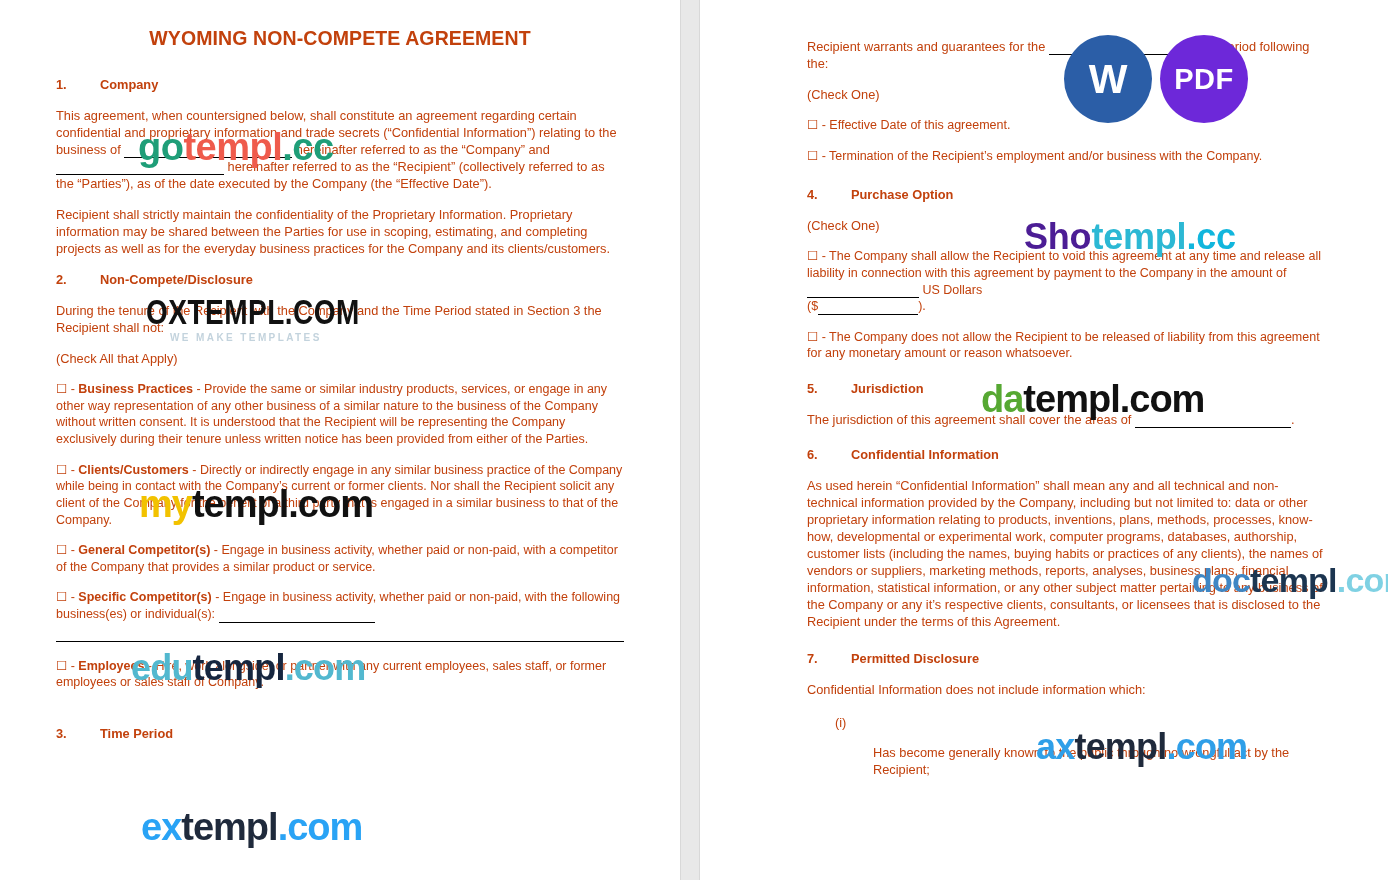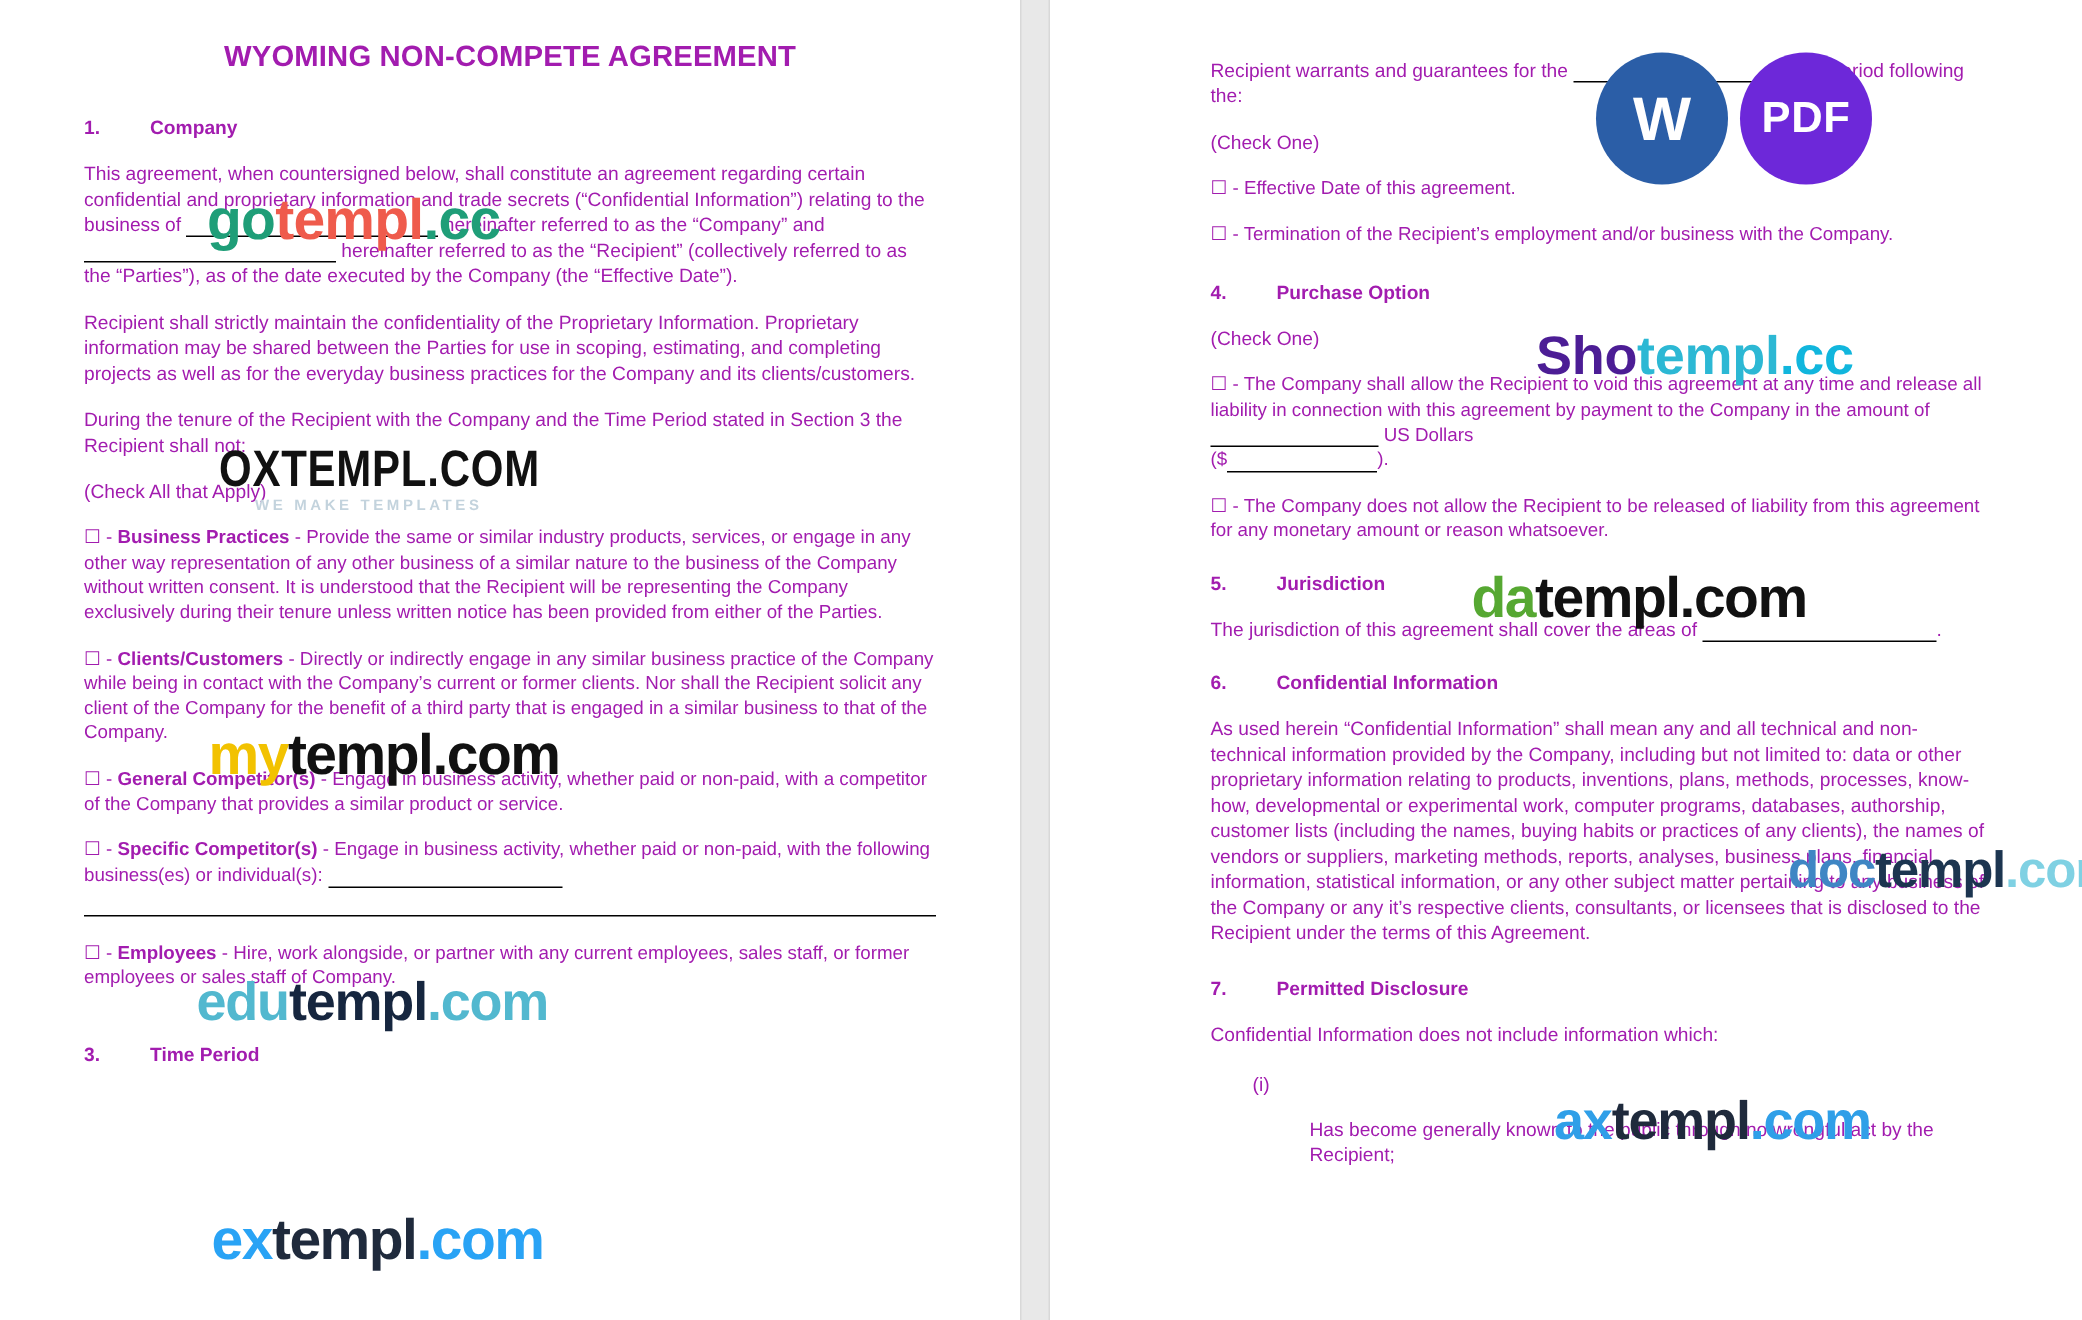--- a/index.html
+++ b/index.html
@@ -28,21 +28,21 @@
 
   .page-left  { width: 680px; }
   .gutter     { width: 20px; background: #e8e8e8; box-shadow: inset 1px 0 0 #d8d8d8, inset -1px 0 0 #d8d8d8; }
   .page-right { width: 688px; }
 
   .doc-body {
     position: relative;
     z-index: 2;
     font-size: 12.8px;
     line-height: 1.33;
-    color: #a21caf;
+    color: #c2410c;
   }
 
   .doc-left  { padding: 26px 56px 0 56px; }
   .doc-right { padding: 38px 62px 0 107px; }
 
   h1.doc-title {
     font-size: 19.5px;
     font-weight: bold;
     text-align: center;
     letter-spacing: 0.1px;
@@ -144,20 +144,23 @@
       <p class="para">
         <span>This agreement, when countersigned below, shall constitute an agreement regarding certain confidential and proprietary information and trade secrets (“Confidential Information”) relating to the business of</span>
         <span class="blank b-lg"></span>
         <span>hereinafter referred to as the “Company” and</span>
         <span class="blank b-lg"></span>
         <span>hereinafter referred to as the “Recipient” (collectively referred to as the “Parties”), as of the date executed by the Company (the “Effective Date”).</span>
       </p>
 
       <p class="para">Recipient shall strictly maintain the confidentiality of the Proprietary Information. Proprietary information may be shared between the Parties for use in scoping, estimating, and completing projects as well as for the everyday business practices for the Company and its clients/customers.</p>
 
+      <div class="sec-head">
+        <span class="num">2.</span><span>Non-Compete/Disclosure</span>
+      </div>
 
       <p class="para">During the tenure of the Recipient with the Company and the Time Period stated in Section 3 the Recipient shall not:</p>
 
       <p class="para">(Check All that Apply)</p>
 
       <p class="para chk">
         <span>☐</span>
         <span> - </span><b>Business Practices</b><span> - Provide the same or similar industry products, services, or engage in any other way representation of any other business of a similar nature to the business of the Company without written consent. It is understood that the Recipient will be representing the Company exclusively during their tenure unless written notice has been provided from either of the Parties.</span>
       </p>
 

